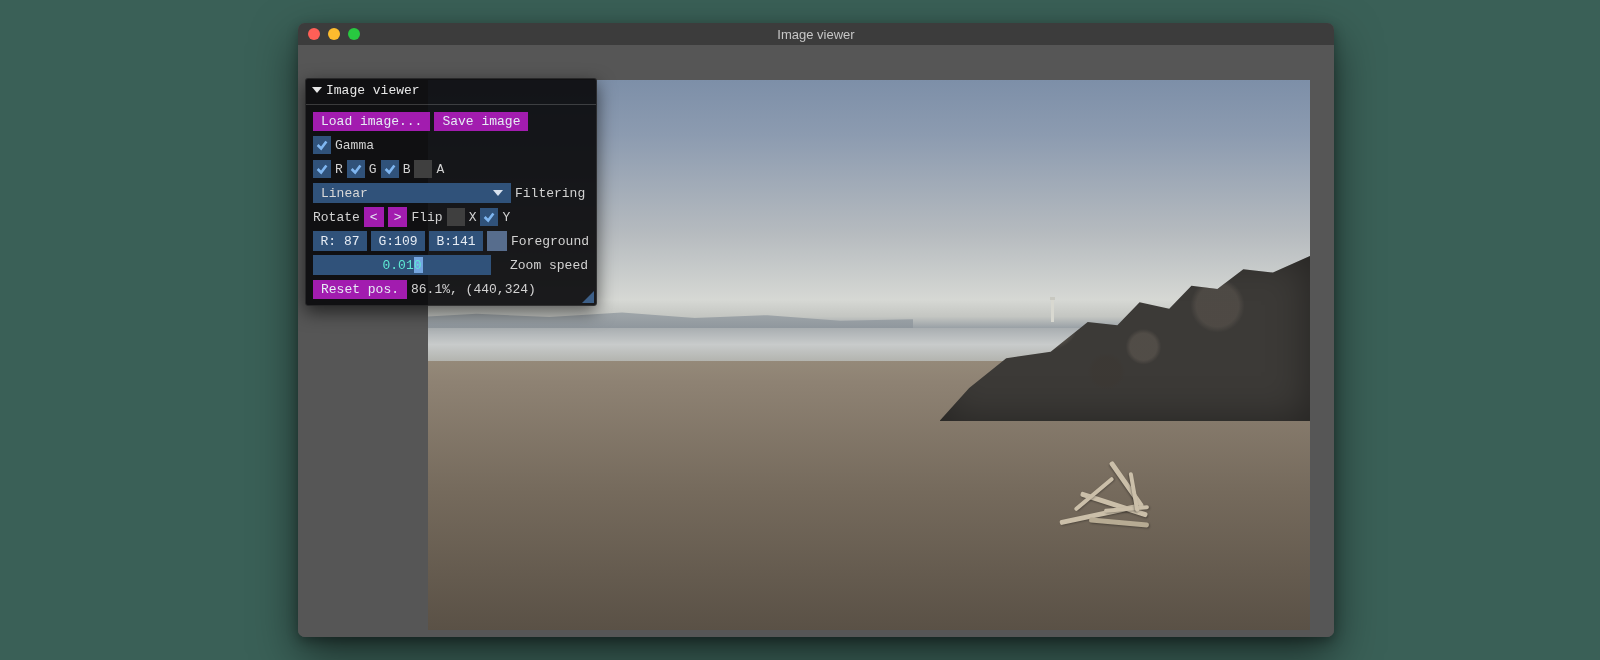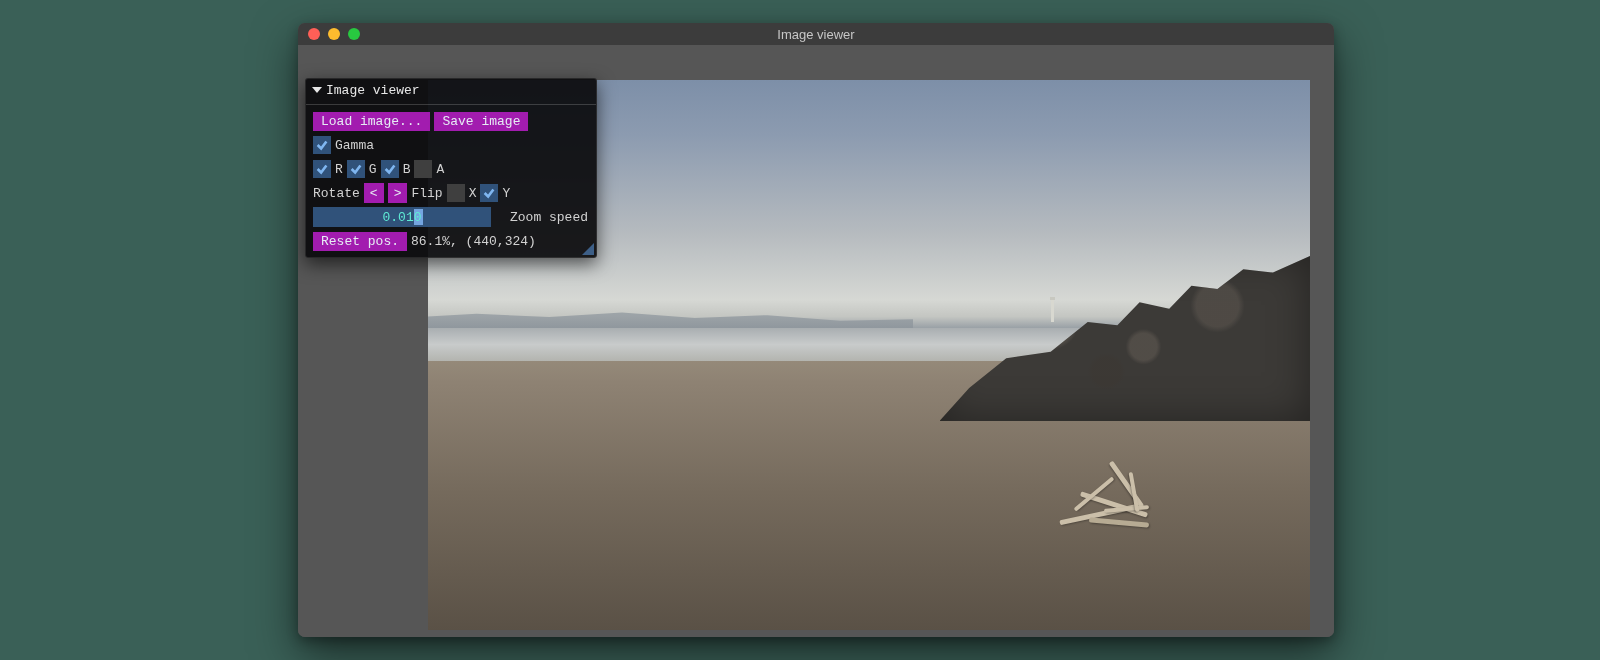--- a/index.html
+++ b/index.html
@@ -303,36 +303,50 @@
         <span class="check">
             <svg viewBox="0 0 16 16">
               <path d="M3 8 L7 12 L13 4" stroke="#7fb6f0" stroke-width="3" fill="none"></path>
             </svg>
           </span>
         <span class="lbl">B</span>
         <span class="check unchecked"></span>
         <span class="lbl">A</span>
       </div>
 
+      <div class="row">
+        <div class="combo" style="width:186px; justify-content:space-between;">
+          <span>Linear</span>
+          <span class="tri-down"></span>
+        </div>
+        <span class="lbl">Filtering</span>
+      </div>
 
       <div class="row">
         <span class="lbl">Rotate</span>
         <button class="btn small">&lt;</button>
         <button class="btn small">&gt;</button>
         <span class="lbl">Flip</span>
         <span class="check unchecked"></span>
         <span class="lbl">X</span>
         <span class="check">
             <svg viewBox="0 0 16 16">
               <path d="M3 8 L7 12 L13 4" stroke="#7fb6f0" stroke-width="3" fill="none"></path>
             </svg>
           </span>
         <span class="lbl">Y</span>
       </div>
 
+      <div class="row">
+        <span class="valbox">R: 87</span>
+        <span class="valbox">G:109</span>
+        <span class="valbox">B:141</span>
+        <span class="swatch" style="background:#576d8d"></span>
+        <span class="lbl">Foreground</span>
+      </div>
 
 
       <div class="row">
         <div class="numfield">
           <div class="caret" style="left:101px;"></div>
           <div class="nval">0.010</div>
         </div>
         <span class="lbl" style="margin-left:15px">Zoom speed</span>
       </div>
 

